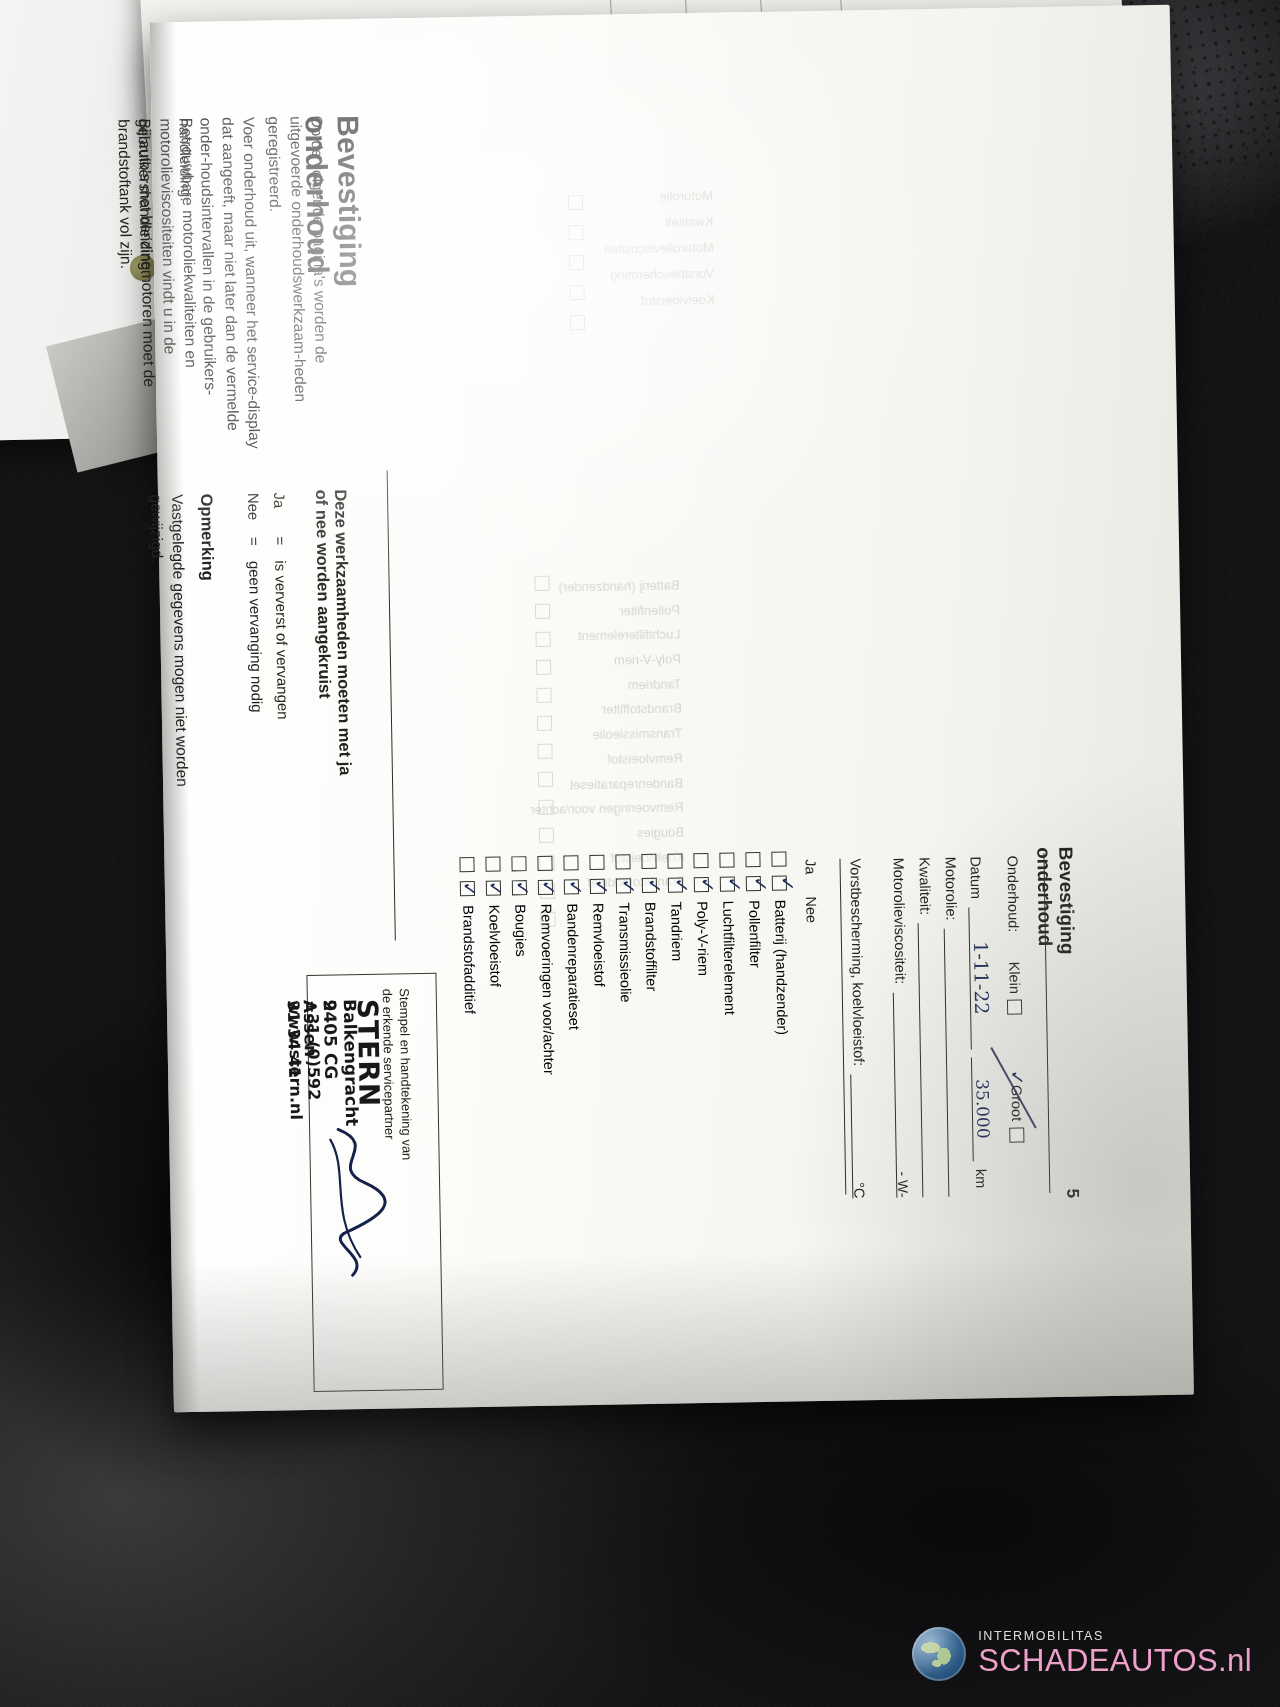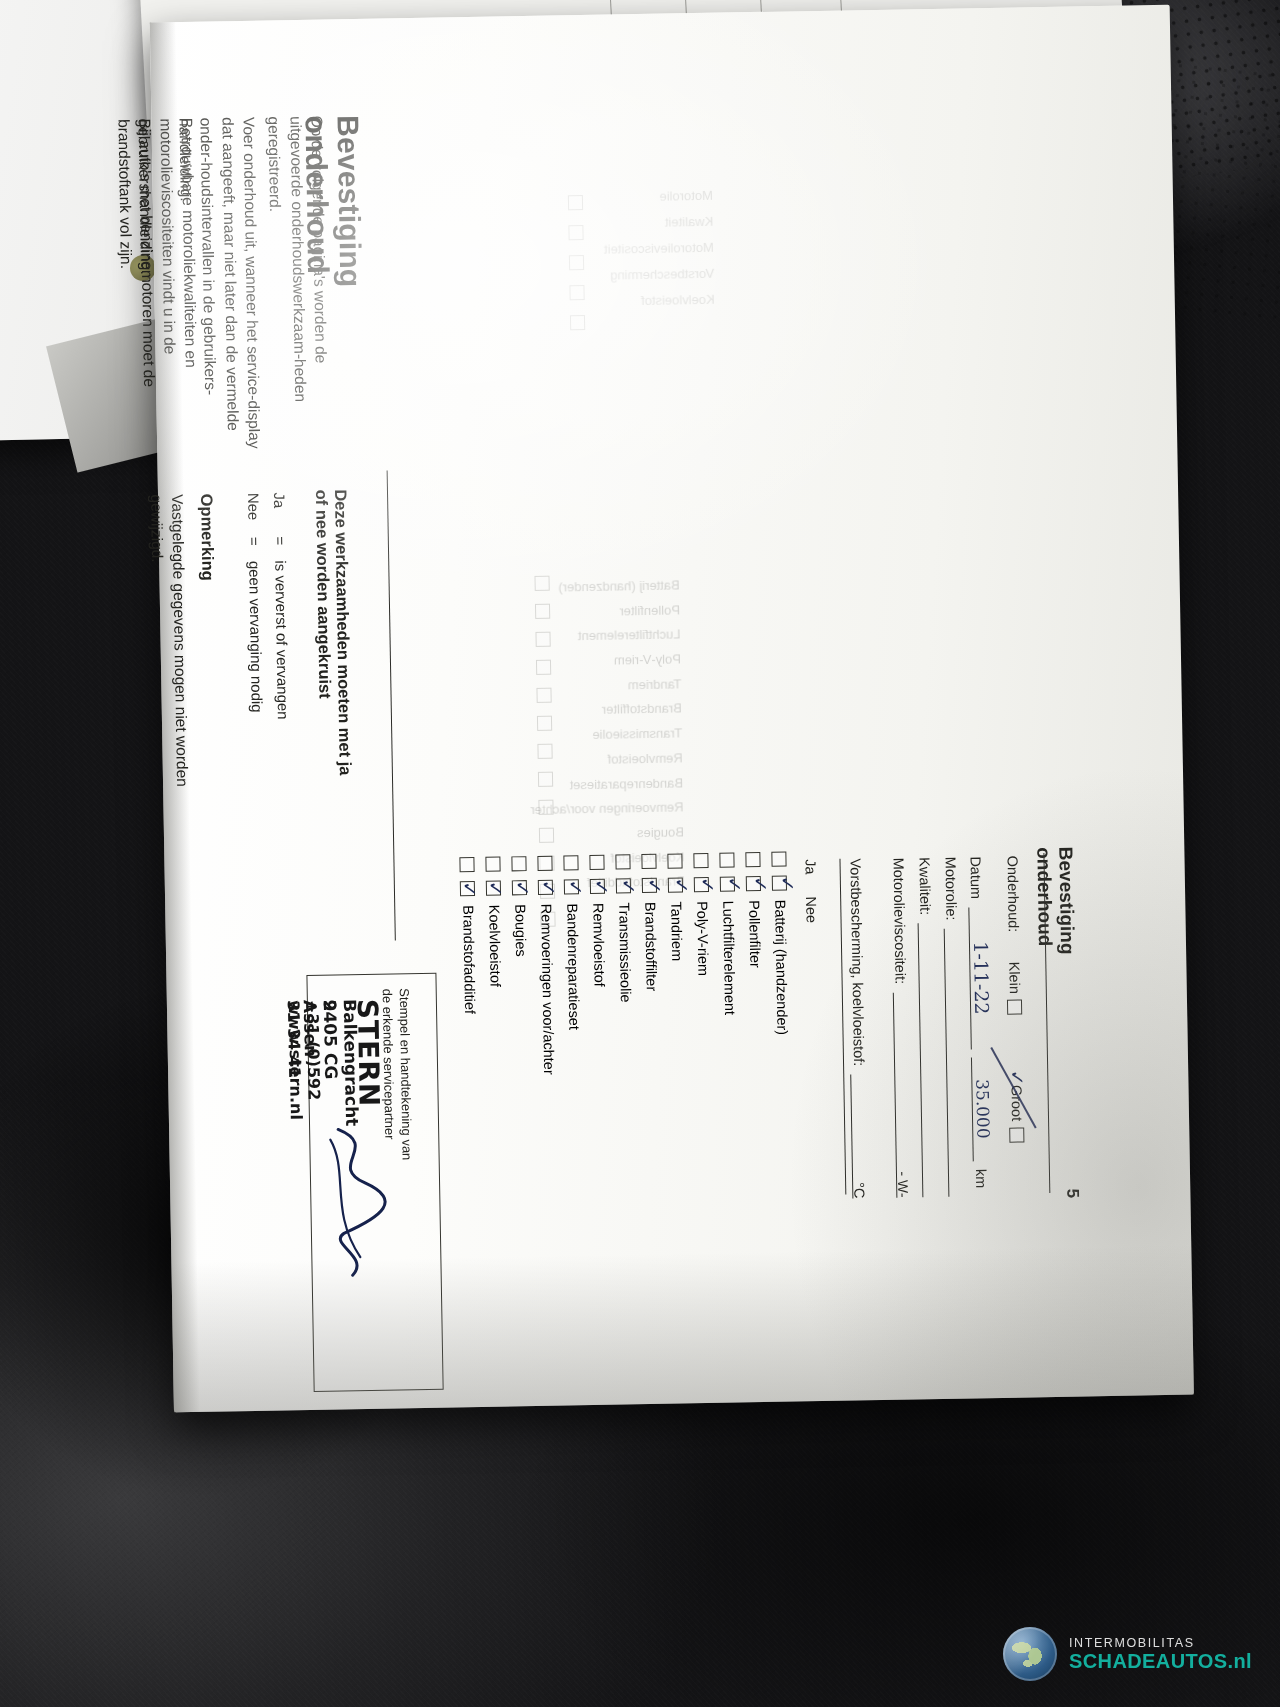--- a/index.html
+++ b/index.html
@@ -108,21 +108,21 @@
      position:relative;box-shadow:0 0 0 2px rgba(255,255,255,.25) inset;}
   .wm .globe:before{content:"";position:absolute;inset:6px;border-radius:50%;
      background:
        radial-gradient(ellipse 16px 9px at 30% 35%, #cfe0a8 60%, transparent 61%),
        radial-gradient(ellipse 11px 14px at 62% 55%, #bcd69a 60%, transparent 61%),
        radial-gradient(ellipse 8px 6px at 45% 72%, #c8dca4 60%, transparent 61%);
      opacity:.95;}
   .wm .globe:after{content:"";position:absolute;inset:0;border-radius:50%;
      background:linear-gradient(120deg, rgba(255,255,255,.35), rgba(255,255,255,0) 55%);}
   .wm-t1{font-size:12.5px;letter-spacing:1.6px;color:#e9e9e9;}
-  .wm-t2{font-size:20px;font-weight:700;letter-spacing:.4px;color:#14b8a6;}
+  .wm-t2{font-size:31px;font-weight:400;letter-spacing:.4px;color:#f9a8d4;}
 </style>
 </head>
 <body>
 
 <div class="stage">
 
   <div class="bg-leather"></div>
   <div class="bg-grain"></div>
   <div class="seat-highlight"></div>
   <div class="perf"></div>

